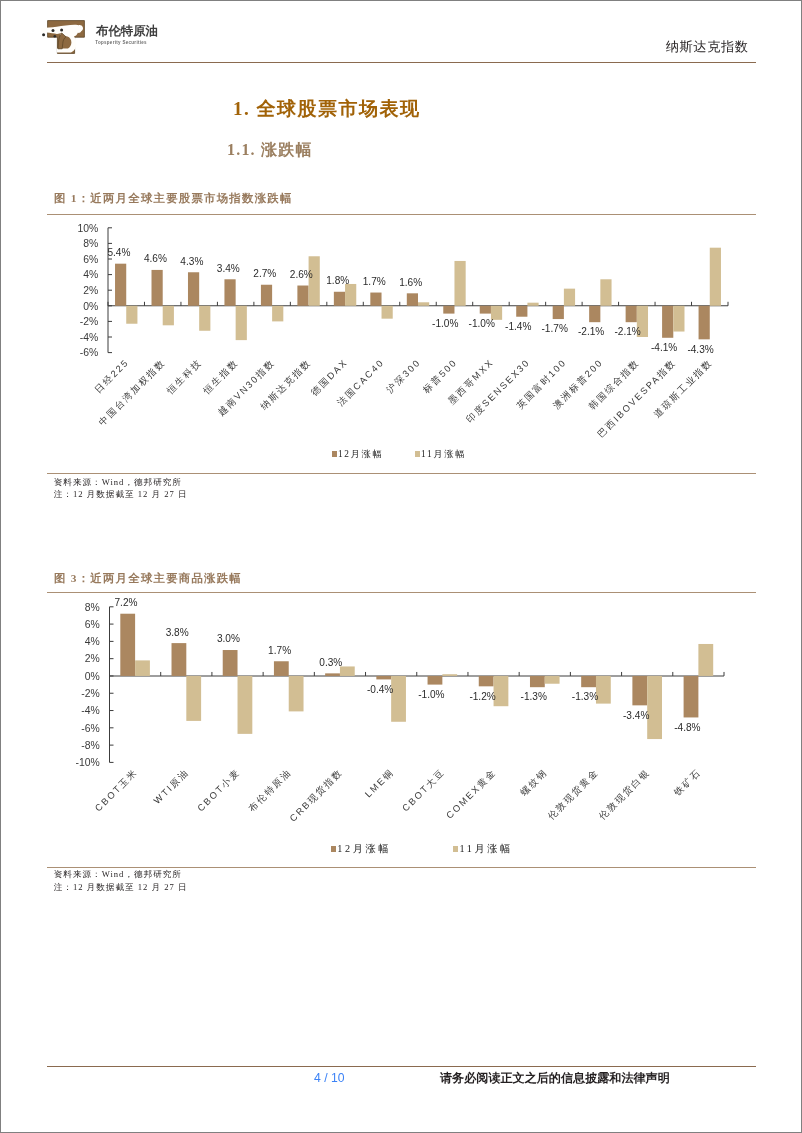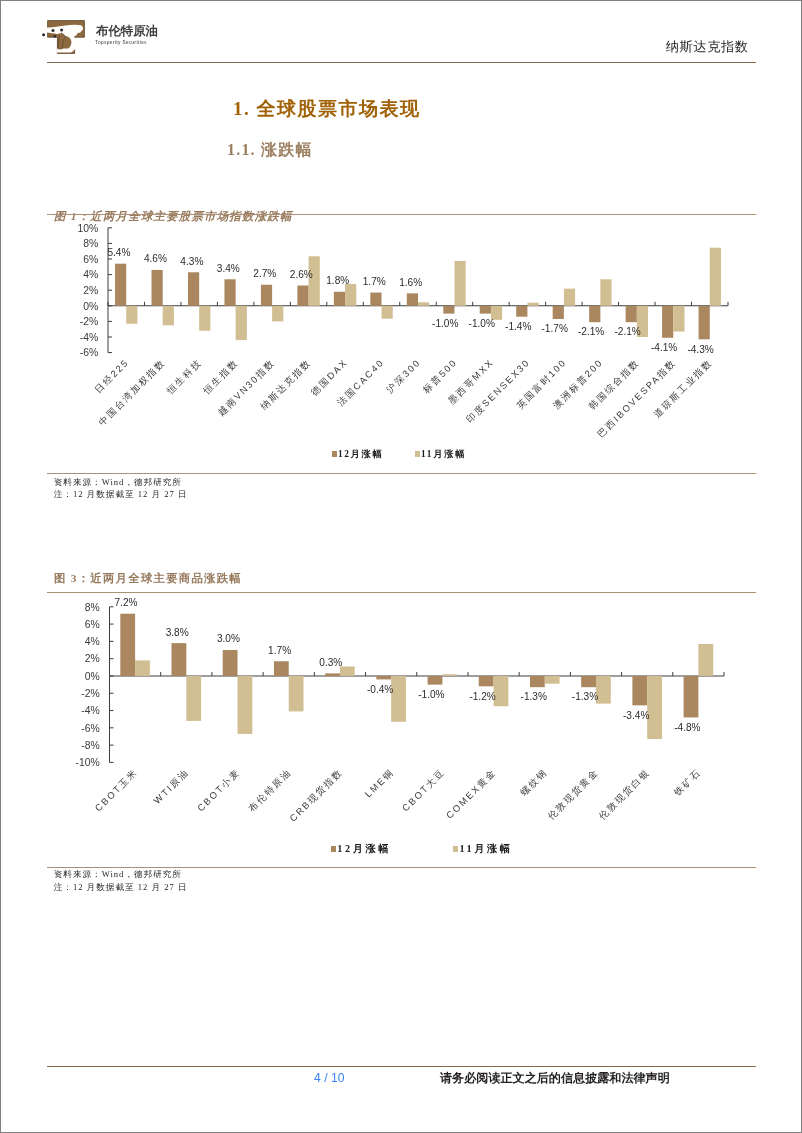--- a/index.html
+++ b/index.html
@@ -33,21 +33,21 @@
   .fig-title{position:absolute;left:7px;top:0;font-size:11.4px;font-weight:bold;
              color:#97795c;letter-spacing:1.25px;white-space:nowrap;line-height:11px;}
   .fig-rule{position:absolute;left:0;width:709px;height:1.1px;background:#ab9075;}
   .fig-src{position:absolute;left:6.7px;font-size:8.6px;color:#231f20;white-space:nowrap;
            letter-spacing:1.0px;line-height:9px;}
   .chart{position:absolute;left:0;}
   .legend{position:absolute;font-size:9.3px;color:#1d1d1d;white-space:nowrap;line-height:9.3px;
           letter-spacing:1.7px;}
   .legend .sw{display:inline-block;width:5.4px;height:5.7px;vertical-align:baseline;
               margin-right:1px;position:relative;top:-0.4px;}
-  .legend .lgitem{font-family:"Liberation Serif",serif;font-weight:bold;}
+  .legend .lgitem{font-family:"Liberation Serif",serif;font-weight:normal;}
 
   
   .foot-rule{position:absolute;left:46px;top:1065px;width:709px;height:1.4px;background:#8a6a4f;}
   .foot-page{position:absolute;left:313px;top:1071px;font-family:"Liberation Sans",sans-serif;
              font-size:12.2px;color:#3b82f6;letter-spacing:0px;white-space:nowrap;line-height:12.2px;}
   .foot-note{position:absolute;left:439px;top:1071px;font-size:12.1px;font-weight:bold;
              letter-spacing:0px;color:#231f20;white-space:nowrap;line-height:12.5px;}
 
   svg text{font-family:"Liberation Sans",sans-serif;}
 </style>
@@ -69,21 +69,21 @@
     <div class="logo-cn">布伦特原油</div>
     <div class="logo-en">Topsperity Securities</div>
   </div>
   <div class="hdr-title">纳斯达克指数</div>
   <div class="hdr-rule"></div>
 
   <div class="h1">1. 全球股票市场表现</div>
   <div class="h2">1.1. 涨跌幅</div>
 
   <div class="fig" id="fig0" style="top:190px;height:310px;">
-    <div class="fig-title" style="top:20px;font-style:italic;">图 1：近两月全球主要股票市场指数涨跌幅</div>
+    <div class="fig-title" style="top:2px;">图 1：近两月全球主要股票市场指数涨跌幅</div>
     <div class="fig-rule" style="top:23.4px;"></div>
     <div class="chart" id="chart0" style="top:26px;"><svg width="709" height="256" viewBox="0 0 709 256">
           <path d="M65 10.8 H61 V135.6 H65" stroke="#3c3c3c" stroke-width="1" fill="none"></path>
           <text x="51.2" y="14.5" text-anchor="end" font-size="10.4" fill="#3a3a3a">10%</text>
           <line x1="61" y1="26.4" x2="65" y2="26.4" stroke="#3c3c3c" stroke-width="1"></line>
           <text x="51.2" y="30.099999999999998" text-anchor="end" font-size="10.4" fill="#3a3a3a">8%</text>
           <line x1="61" y1="42" x2="65" y2="42" stroke="#3c3c3c" stroke-width="1"></line>
           <text x="51.2" y="45.7" text-anchor="end" font-size="10.4" fill="#3a3a3a">6%</text>
           <line x1="61" y1="57.599999999999994" x2="65" y2="57.599999999999994" stroke="#3c3c3c" stroke-width="1"></line>
           <text x="51.2" y="61.3" text-anchor="end" font-size="10.4" fill="#3a3a3a">4%</text>

